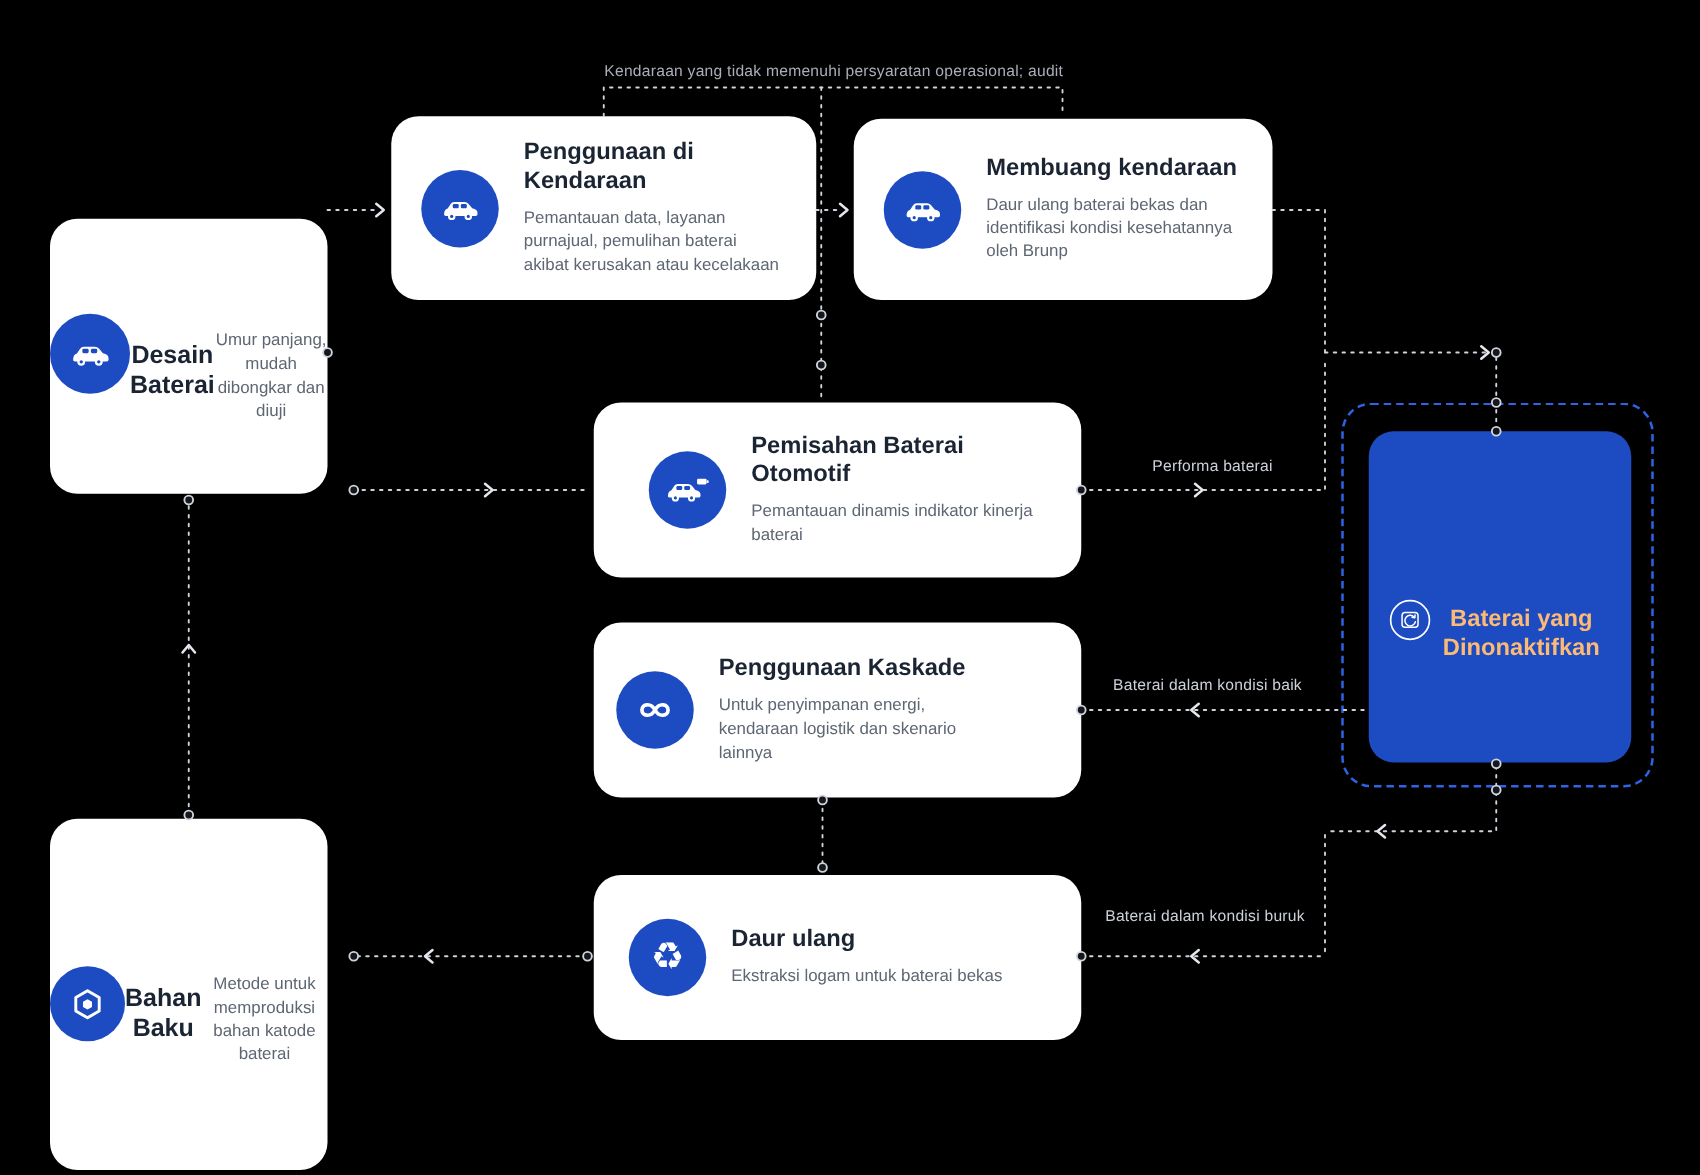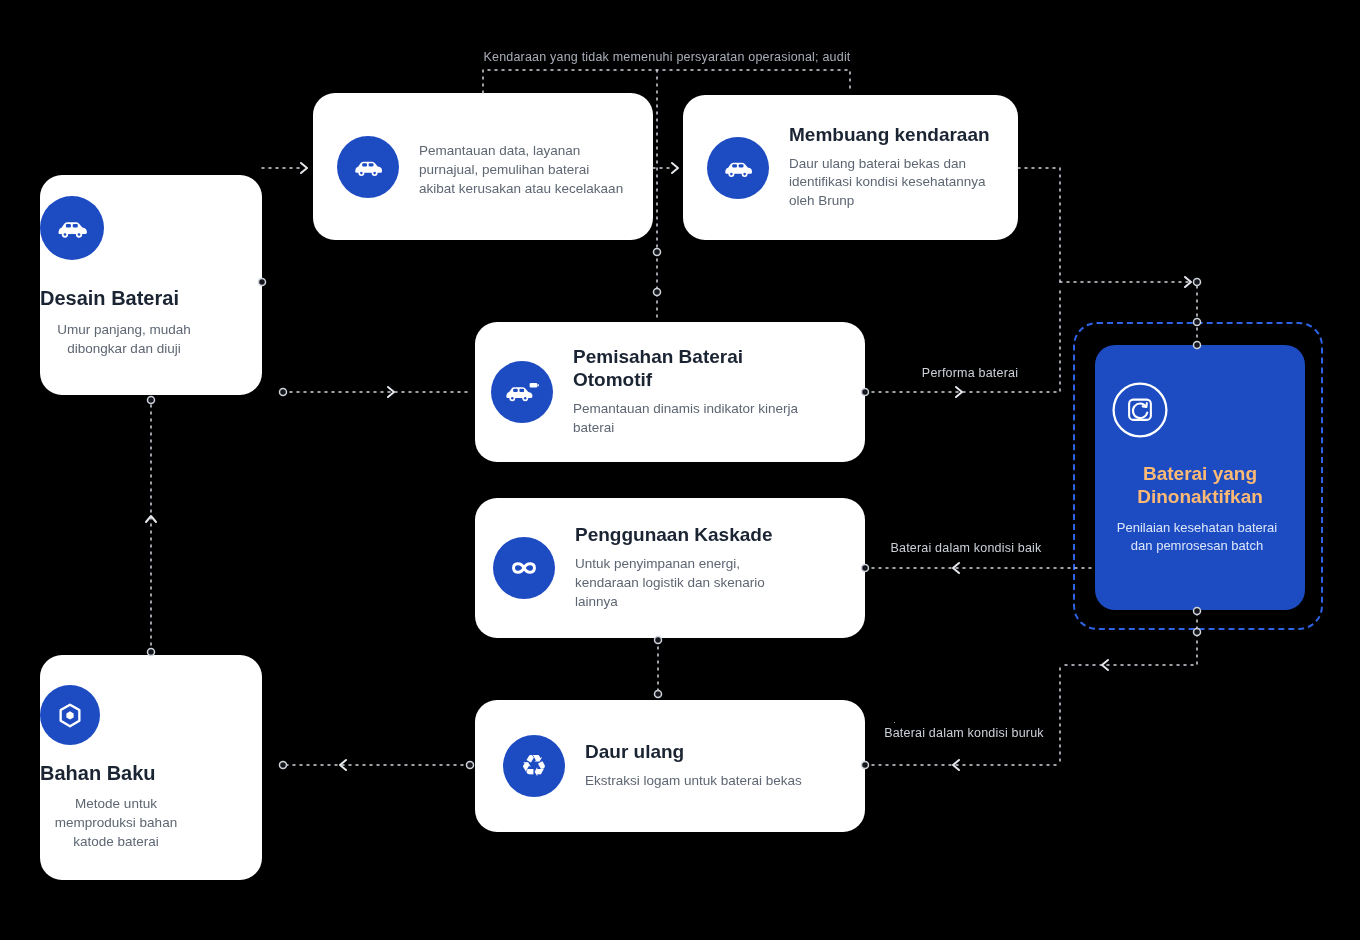--- a/index.html
+++ b/index.html
@@ -7,21 +7,21 @@
   .stage {
     position:relative; width:1360px; height:940px; background:#000;
     overflow:hidden; font-family:"Liberation Sans", sans-serif;
   }
   .layer { position:absolute; left:0; top:0; width:1360px; height:940px; pointer-events:none; }
 
   .card {
     position:absolute; background:#fff; border-radius:22px; display:flex;
   }
   .card.h { flex-direction:row; align-items:center; gap:20px; padding:12px 24px; }
-  .card.v { flex-direction:column; align-items:flex-start; text-align:center; }
+  .card.v { flex-direction:row; align-items:center; text-align:center; }
 
   .icon-circle {
     flex:0 0 auto; width:62px; height:62px; border-radius:50%;
     background:#1d4cc2; display:flex; align-items:center; justify-content:center;
   }
   .card.v .icon-circle { width:64px; height:64px; }
 
   .card-title { font-weight:bold; font-size:19px; color:#1b2433; line-height:1.2; }
   .card-body  { font-size:13.5px; color:#5d6672; line-height:1.4; margin-top:8px; }
 
@@ -30,29 +30,29 @@
 
   #card-desain { left:40px; top:175px; width:222px; height:220px; padding-top:21px; }
   #card-desain .icon-circle { margin-bottom:26px; }
   #card-desain .card-body { max-width:168px; }
 
   #card-penggunaan { left:313px; top:93px; width:340px; height:147px; }
   #card-penggunaan .card-title { max-width:200px; }
 
   #card-membuang { left:683px; top:95px; width:335px; height:145px; }
 
-  #card-pemisahan { left:475px; top:322px; width:390px; height:140px; padding-left:16px; }
+  #card-pemisahan { left:475px; top:322px; width:390px; height:140px; padding-left:44px; }
   #card-pemisahan .card-title { max-width:215px; }
 
   #card-kaskade { left:475px; top:498px; width:390px; height:140px; padding-left:18px; }
   #card-kaskade .card-body { max-width:230px; }
 
   #card-daur { left:475px; top:700px; width:390px; height:132px; padding-left:28px; }
 
-  #card-bahan { left:40px; top:655px; width:222px; height:225px; padding-top:30px; }
+  #card-bahan { left:40px; top:655px; width:222px; height:281px; padding-top:30px; }
   #card-bahan .icon-circle { width:60px; height:60px; margin-bottom:16px; }
   #card-bahan .card-body { max-width:152px; margin-top:10px; }
 
   #card-dinonaktifkan {
     left:1095px; top:345px; width:210px; height:265px; padding:36px 16px 0;
     background:#1d4cc2; border-radius:20px;
   }
   #card-dinonaktifkan .card-title { color:#fdba74; font-size:19px; margin-top:24px; }
   #card-dinonaktifkan .card-body  { color:#dce6fb; font-size:13px; margin-top:10px; max-width:172px; }
 
@@ -141,20 +141,21 @@
         <path fill="#fff" d="M5 25.5q0-5 3.4-5.8l2.8-4.2q1.2-1.8 3.3-1.8h9.8q2.2 0 3.6 1.6l3.6 4.2q5 .9 5 4.6v.9q0 1.8-1.8 1.8H6.8Q5 26.8 5 25.5Z"></path>
         <rect x="13.2" y="15.6" width="5.6" height="3.9" rx="1.2" fill="#1d4cc2"></rect>
         <rect x="20.8" y="15.6" width="5.6" height="3.9" rx="1.2" fill="#1d4cc2"></rect>
         <circle cx="12.2" cy="27.2" r="3.5" fill="#fff"></circle>
           <circle cx="12.2" cy="27.2" r="1.5" fill="#1d4cc2"></circle>
         <circle cx="27.8" cy="27.2" r="3.5" fill="#fff"></circle>
           <circle cx="27.8" cy="27.2" r="1.5" fill="#1d4cc2"></circle>
       </svg>
     </div>
     <div class="card-text">
+      <div class="card-title">Penggunaan di Kendaraan</div>
       <div class="card-body">Pemantauan data, layanan purnajual, pemulihan baterai akibat kerusakan atau kecelakaan</div>
     </div>
   </div>
 
   <div class="card h" id="card-membuang">
     <div class="icon-circle">
       <svg width="34" height="34" viewBox="0 0 40 40">
         <path fill="#fff" d="M5 25.5q0-5 3.4-5.8l2.8-4.2q1.2-1.8 3.3-1.8h9.8q2.2 0 3.6 1.6l3.6 4.2q5 .9 5 4.6v.9q0 1.8-1.8 1.8H6.8Q5 26.8 5 25.5Z"></path>
         <rect x="13.2" y="15.6" width="5.6" height="3.9" rx="1.2" fill="#1d4cc2"></rect>
         <rect x="20.8" y="15.6" width="5.6" height="3.9" rx="1.2" fill="#1d4cc2"></rect>
@@ -230,21 +231,20 @@
   <div class="dashed-frame"></div>
 
   <div class="card v" id="card-dinonaktifkan">
     <svg width="58" height="58" viewBox="0 0 56 56">
       <circle cx="28" cy="28" r="25.5" stroke="#fff" stroke-width="2.2" fill="none"></circle>
       <rect x="17.5" y="18" width="21" height="19.5" rx="4" stroke="#fff" stroke-width="2" fill="none"></rect>
       <path d="M33.8 24.6 A7 7 0 1 0 35 30.4" stroke="#fff" stroke-width="2" fill="none" stroke-linecap="round"></path>
       <path d="M34.6 21.4 l-.4 3.6 -3.6 -.5" stroke="#fff" stroke-width="2" fill="none" stroke-linecap="round" stroke-linejoin="round"></path>
     </svg>
     <div class="card-title">Baterai yang Dinonaktifkan</div>
-    <div class="card-body">Penilaian kesehatan baterai dan pemrosesan batch</div>
   </div>
 
   <svg class="layer" width="1360" height="940" viewBox="0 0 1360 940">
     <g stroke="#cfd4dc" stroke-width="1.5" fill="none" stroke-dasharray="2 5" stroke-linecap="round">
       <path d="M262 168 H302"></path>
       <path d="M653 168 H673"></path>
       <path d="M483 93 V70 H850 V92"></path>
       <path d="M657 70 V318"></path>
       <path d="M1018 168 H1060 V282"></path>
       <path d="M865 392 H1060 V286"></path>

